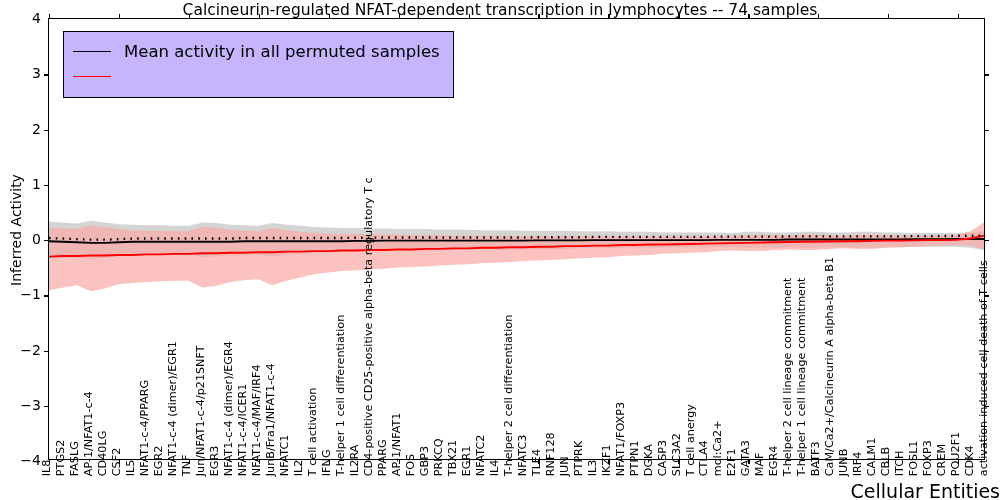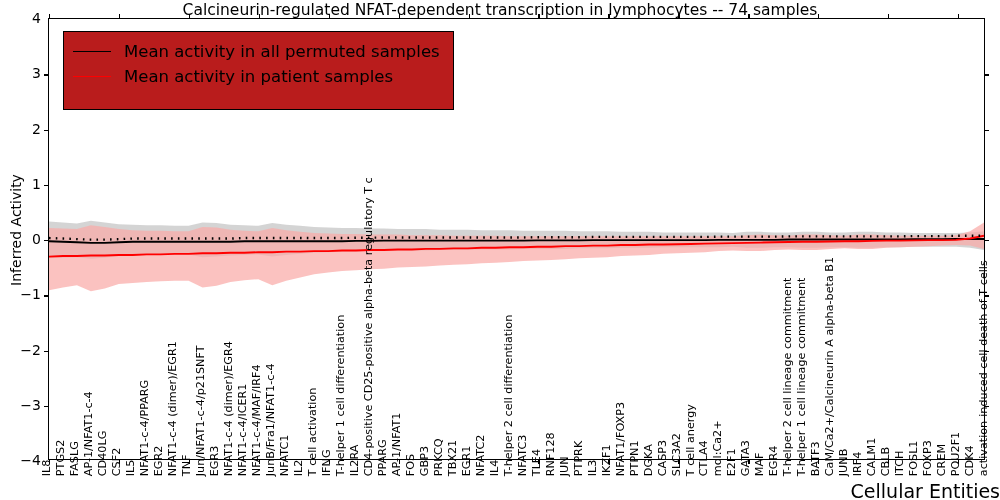--- a/index.html
+++ b/index.html
@@ -27,21 +27,21 @@
   .xtickmark{position:absolute;bottom:-5px;width:1.3px;height:5px;background:#000;}
   .xtickmarkT{position:absolute;top:-5px;width:1.3px;height:5px;background:#000;}
 
   #xlabels{position:absolute;left:48px;top:0;width:937px;height:500px;
            pointer-events:none;}
   .xlab{position:absolute;bottom:24px;font-size:11.2px;color:#000;
         white-space:nowrap;transform-origin:left bottom;
         transform:rotate(-90deg);line-height:1;}
 
   #legend{position:absolute;left:63px;top:31px;
-          border:1.4px solid #000;background:#b91c1c;padding:7px 13px 20px 9px;}
+          border:1.4px solid #000;background:#c4b5fd;padding:7px 13px 8px 9px;}
   .lgrow{display:flex;align-items:center;height:25px;}
   .lgline{width:38px;height:0;border-top:1.7px solid #000;margin-right:13px;}
   .lgline.red{border-top-color:#ff0000;}
   .lgtxt{font-size:16.5px;color:#000;white-space:nowrap;}
 </style>
 </head>
 <body>
 
 <div id="root">
 
@@ -188,17 +188,16 @@
       <div class="xlab" style="left: 941.2px;">activation-induced cell death of T cells</div>
     </div>
 
   <div id="legend">
     <div class="lgrow">
       <span class="lgline"></span>
       <span class="lgtxt">Mean activity in all permuted samples</span>
     </div>
     <div class="lgrow">
       <span class="lgline red"></span>
-      <span class="lgtxt">Mean activity in patient samples</span>
     </div>
   </div>
 
 </div>
 
 </body></html>

